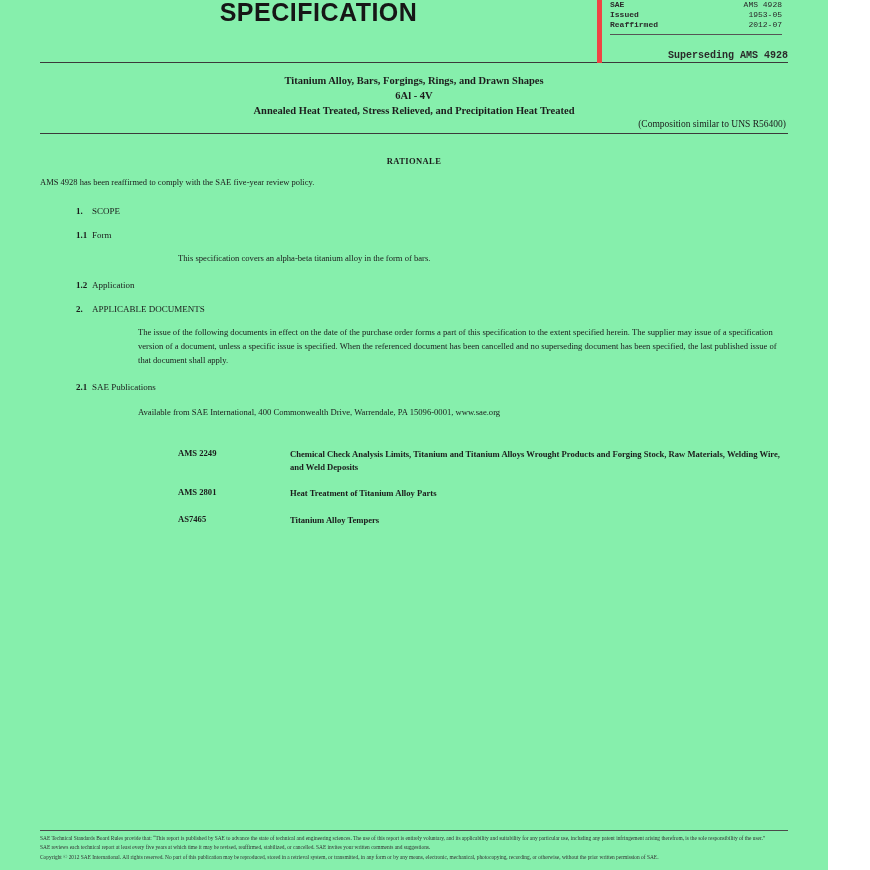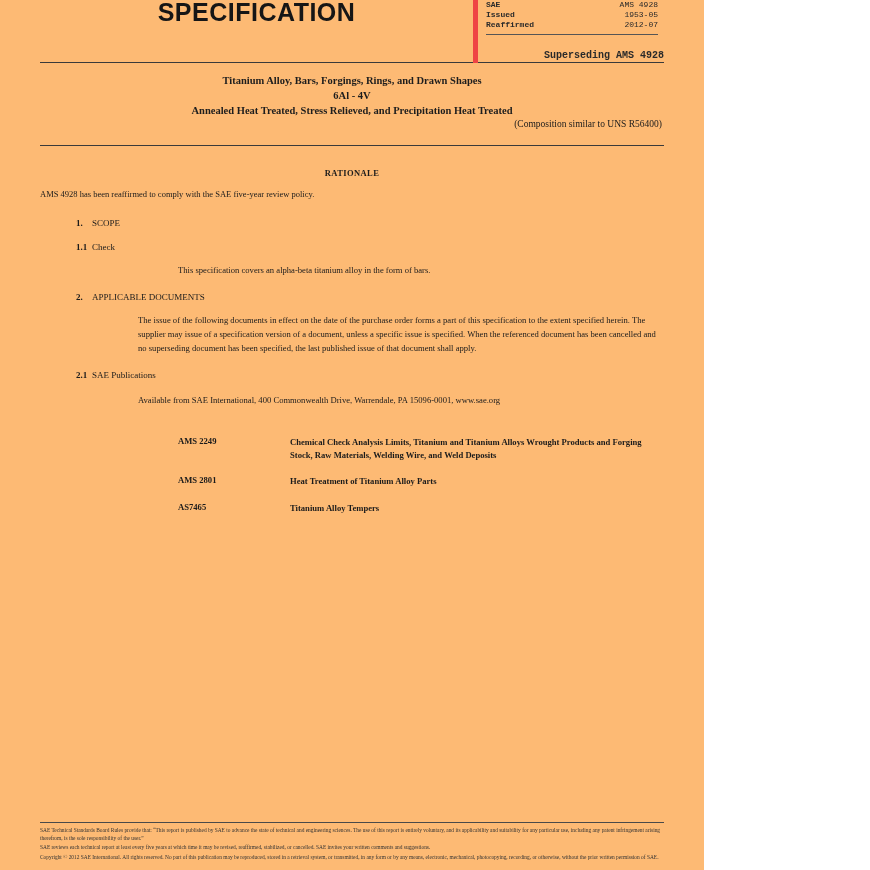--- a/index.html
+++ b/index.html
@@ -10,23 +10,23 @@
     height: 870px;
     overflow: hidden;
   }
   body {
     font-family: "Liberation Serif", serif;
     color: #1b1b1b;
   }
 
   .page {
     position: relative;
-    width: 704px;
+    width: 828px;
     height: 870px;
-    background: #fdba74;
+    background: #86efac;
     box-sizing: border-box;
     overflow: hidden;
   }
 
   
   .header-band {
     position: relative;
     margin: 0 40px;
     padding-top: 0;
     height: 62px;
@@ -75,21 +75,21 @@
     font-size: 10px;
     text-align: right;
     padding-top: 12px;
   }
 
   
   .title-block {
     margin: 10px 40px 0 40px;
     text-align: center;
     border-bottom: 1px solid #3a3a3a;
-    padding-bottom: 16px;
+    padding-bottom: 4px;
     filter: blur(0.45px);
   }
   .title-line {
     font-size: 10.5px;
     font-weight: bold;
     line-height: 1.45;
     color: #1d1d1d;
   }
   .title-line.sub {
     font-weight: bold;
@@ -232,24 +232,28 @@
 
   <div class="body-wrap">
 
     <div class="sec">
       <div class="sec-num">1.</div>
       <div class="sec-title">SCOPE</div>
     </div>
 
     <div class="sec">
       <div class="sec-num">1.1</div>
-      <div class="sec-title">Check</div>
+      <div class="sec-title">Form</div>
     </div>
     <div class="para">This specification covers an alpha-beta titanium alloy in the form of bars.</div>
 
+    <div class="sec">
+      <div class="sec-num">1.2</div>
+      <div class="sec-title">Application</div>
+    </div>
 
     <div class="sec">
       <div class="sec-num">2.</div>
       <div class="sec-title">APPLICABLE DOCUMENTS</div>
     </div>
     <div class="para wide">The issue of the following documents in effect on the date of the purchase order forms a part of this specification to the extent specified herein. The supplier may issue of a specification version of a document, unless a specific issue is specified. When the referenced document has been cancelled and no superseding document has been specified, the last published issue of that document shall apply.</div>
 
     <div class="sec">
       <div class="sec-num">2.1</div>
       <div class="sec-title">SAE Publications</div>

